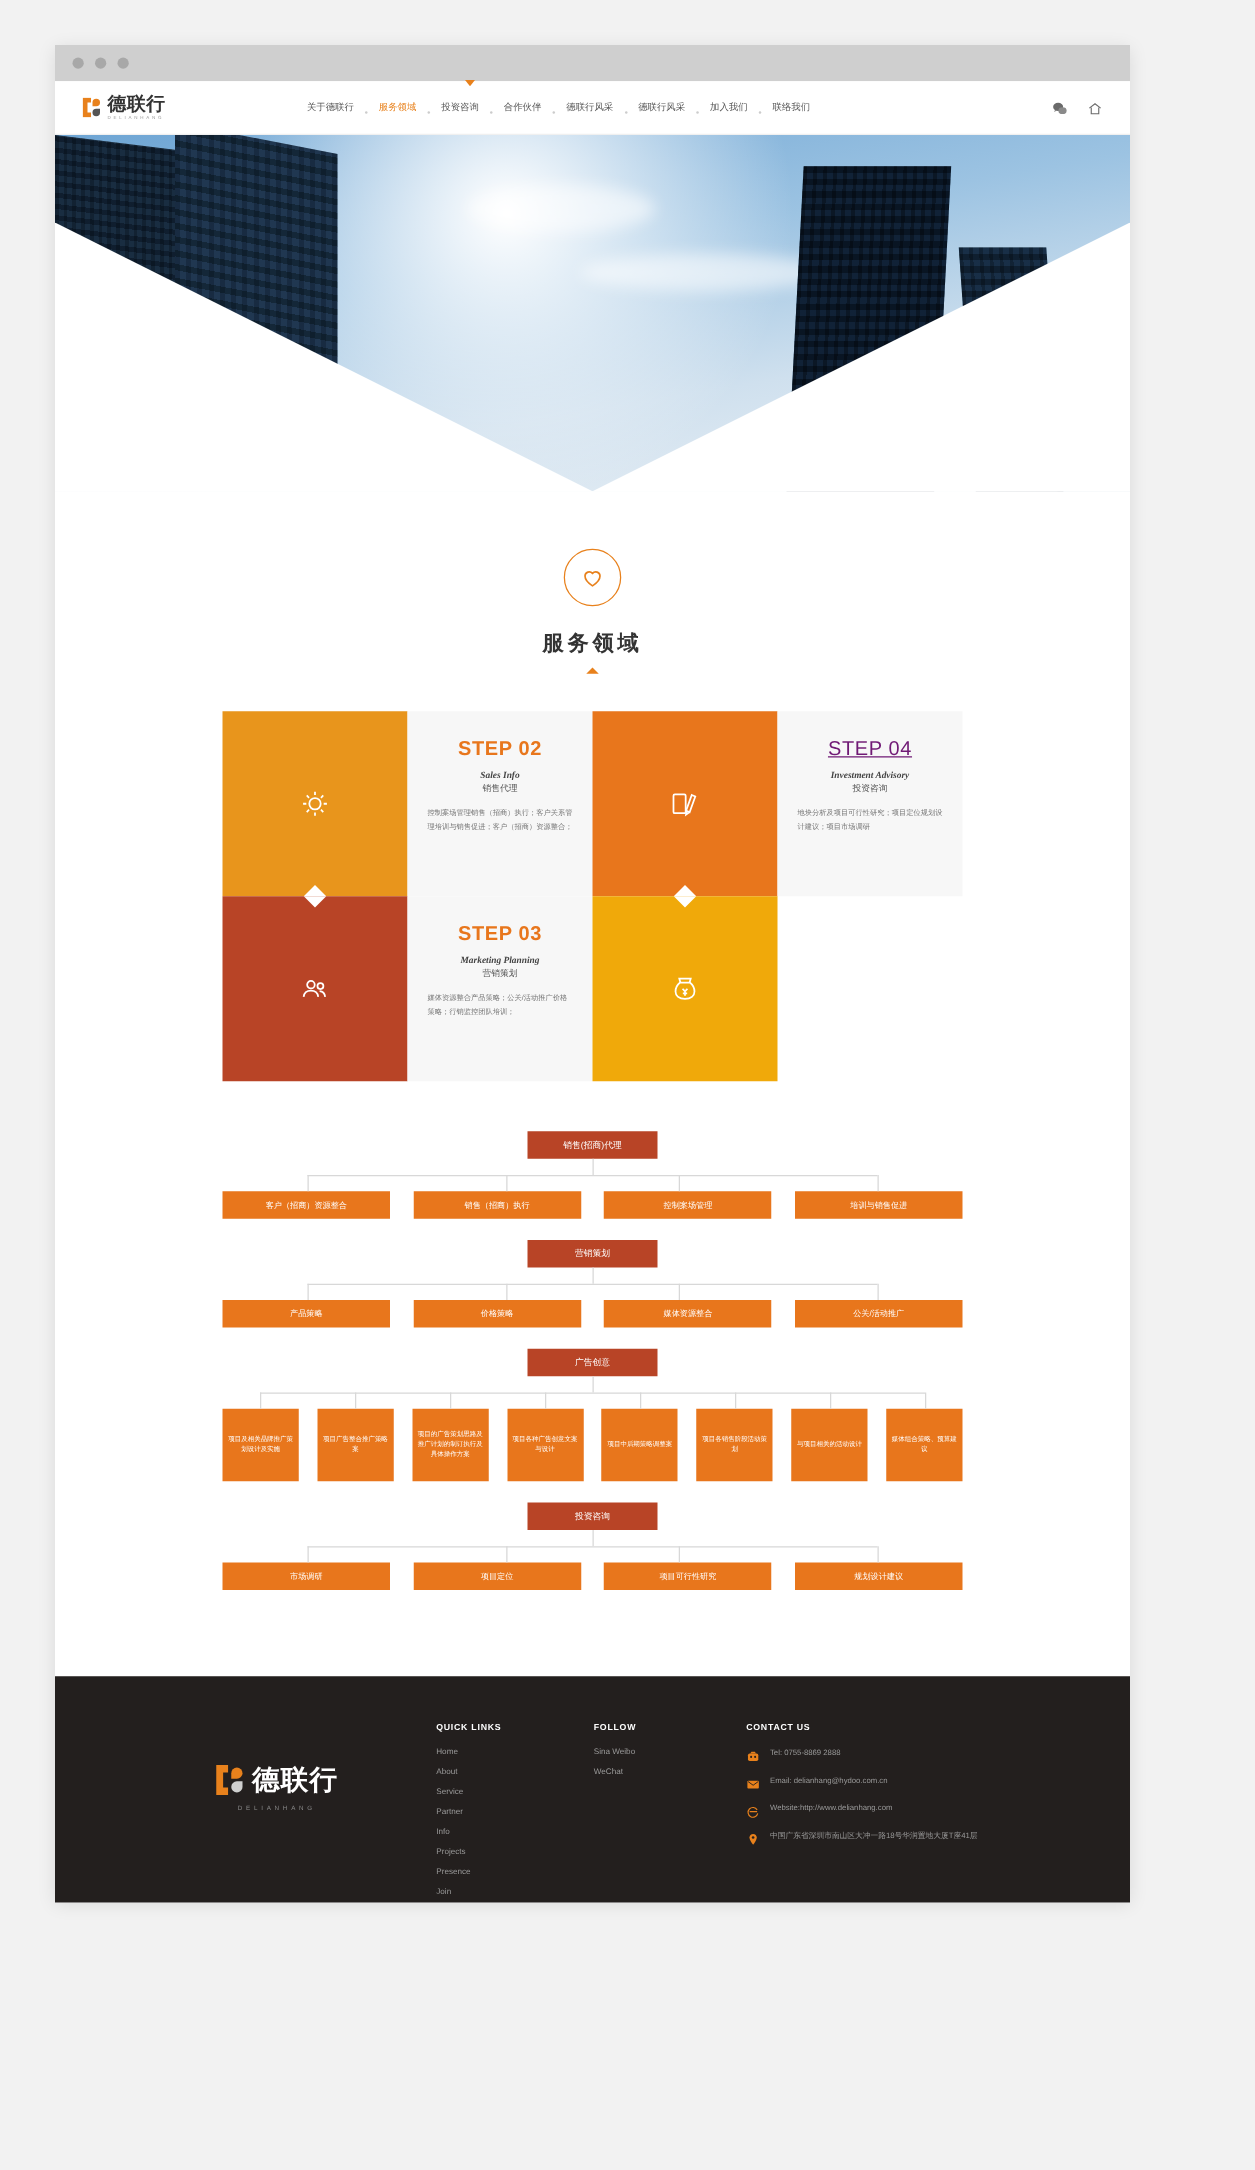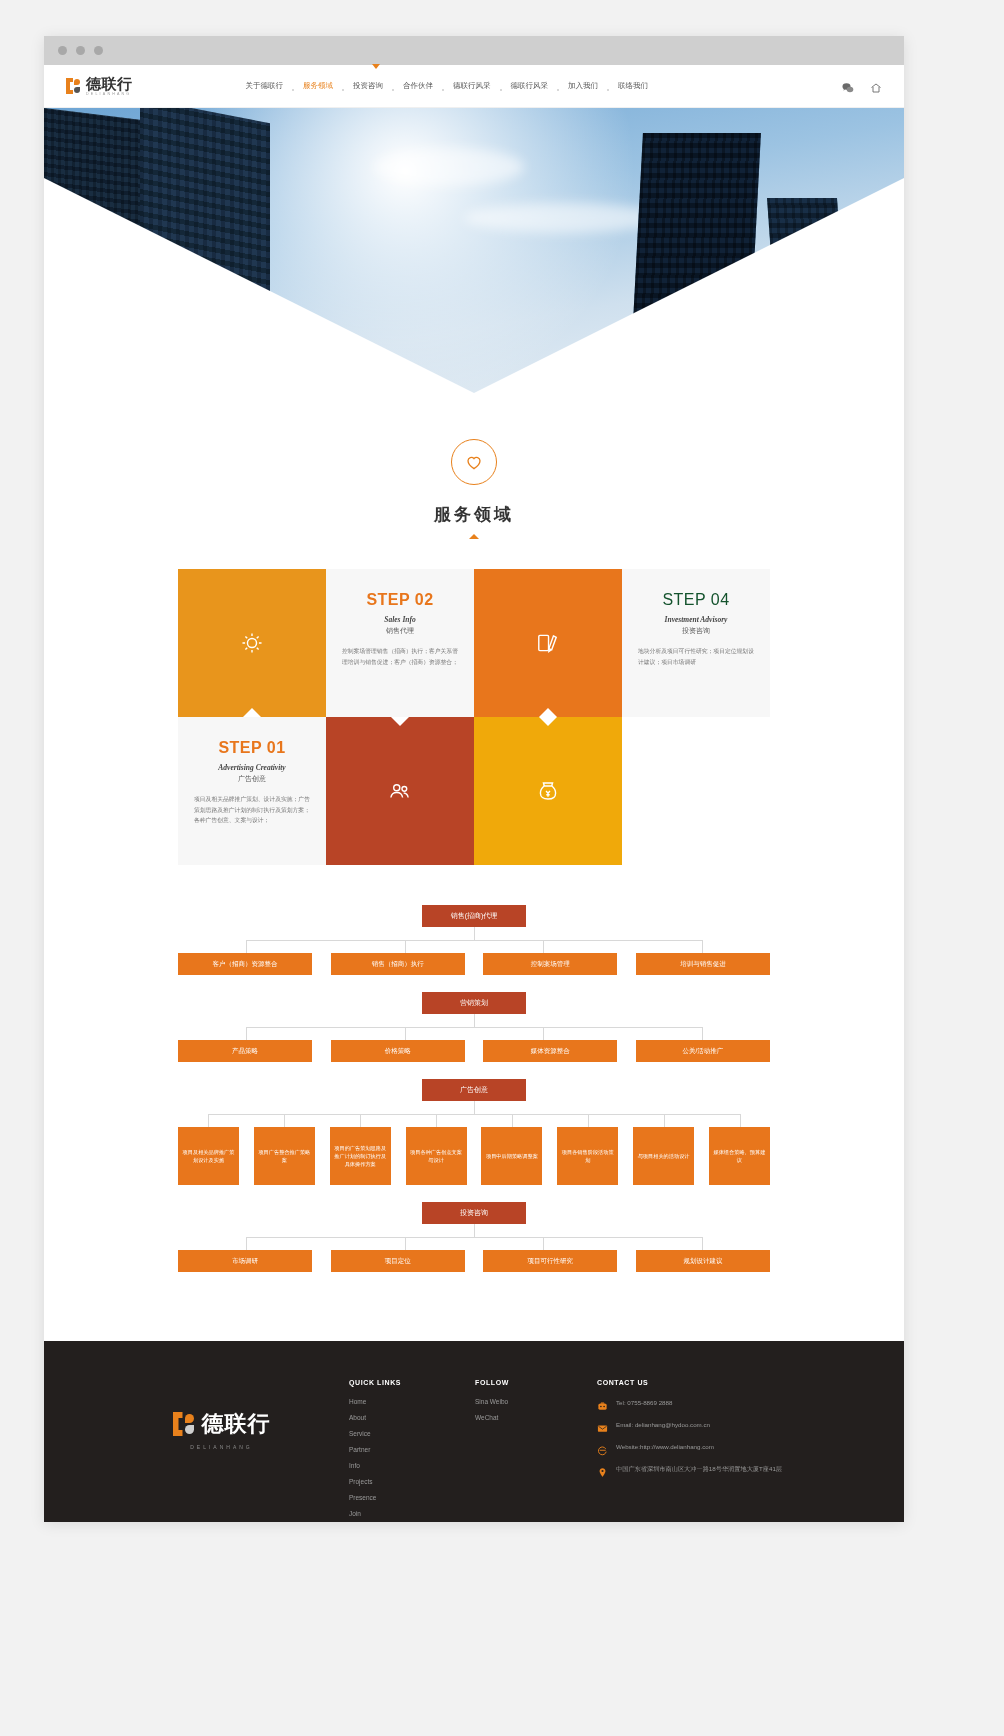--- a/index.html
+++ b/index.html
@@ -173,21 +173,21 @@
     border-right: 9px solid transparent; border-bottom: 9px solid #fff;
   }
   .notch-up {
     position: absolute; left: 50%; top: 0; margin-left: -9px;
     width: 0; height: 0; border-left: 9px solid transparent;
     border-right: 9px solid transparent; border-top: 9px solid #fff;
   }
   .step-inner { padding: 22px 16px 0; text-align: center; }
   .step-no { font-size: 16px; letter-spacing: .5px; margin-bottom: 6px; }
   .step-no.c-orange { color: #e8761c; font-weight: bold; }
-  .step-no.c-yellow { color: #14532d; }
+  .step-no.c-yellow { color: #701a75; text-decoration: underline; }
   .step-en {
     font-family: "Liberation Serif", "DejaVu Serif", serif;
     font-style: italic; font-weight: bold; font-size: 7.5px; color: #444;
     margin-bottom: 2px;
   }
   .step-cn { font-size: 7px; color: #555; margin-bottom: 10px; }
   .step-desc { font-size: 5.8px; color: #777; line-height: 1.85; text-align: left; }
 
   
   .flow { width: 592px; margin: 40px auto 0; }
@@ -371,41 +371,41 @@
 
       <div class="cell light">
         <div class="step-inner">
           <div class="step-no c-yellow">STEP 04</div>
           <div class="step-en">Investment Advisory</div>
           <div class="step-cn">投资咨询</div>
           <div class="step-desc">地块分析及项目可行性研究；项目定位规划设计建议；项目市场调研</div>
         </div>
       </div>
 
-      <div class="cell light">
-        <div class="step-inner">
-          <div class="step-no c-orange">STEP 01</div>
-          <div class="step-en">Advertising Creativity</div>
-          <div class="step-cn">广告创意</div>
-          <div class="step-desc">项目及相关品牌推广策划、设计及实施；广告策划思路及推广计划的制订执行及策划方案；各种广告创意、文案与设计；</div>
-        </div>
-      </div>
 
       <div class="cell rust">
         <div class="notch-up"></div>
         <div class="icon-c">
           <svg viewBox="0 0 24 24" width="26" height="26" fill="none" stroke="#fff" stroke-width="1.3">
             <circle cx="9" cy="9" r="2.8"></circle>
               <circle cx="16" cy="10" r="2.2"></circle>
             <path d="M3.6 18c.4-3 2.6-4.6 5.4-4.6s5 1.6 5.4 4.6"></path>
             <path d="M15.4 13.8c2.2.2 3.8 1.7 4.1 4.2"></path>
           </svg>
         </div>
       </div>
 
+      <div class="cell light">
+        <div class="step-inner">
+          <div class="step-no c-orange">STEP 03</div>
+          <div class="step-en">Marketing Planning</div>
+          <div class="step-cn">营销策划</div>
+          <div class="step-desc">媒体资源整合产品策略；公关/活动推广价格策略；行销监控团队培训；</div>
+        </div>
+      </div>
 
       <div class="cell yellow">
         <div class="notch-up"></div>
         <div class="icon-c">
           <svg viewBox="0 0 24 24" width="26" height="26" fill="none" stroke="#fff" stroke-width="1.3">
             <path d="M8.4 7.4h7.2c2 1.6 3.4 4 3.4 6.6 0 3.2-2.6 5.4-7 5.4s-7-2.2-7-5.4c0-2.6 1.4-5 3.4-6.6z"></path>
             <path d="M8.6 7.4l-.8-2.8h8.4l-.8 2.8"></path>
             <path d="M10.2 12l1.8 2 1.8-2M12 14v3.2M10.4 15.4h3.2"></path>
           </svg>
         </div>

